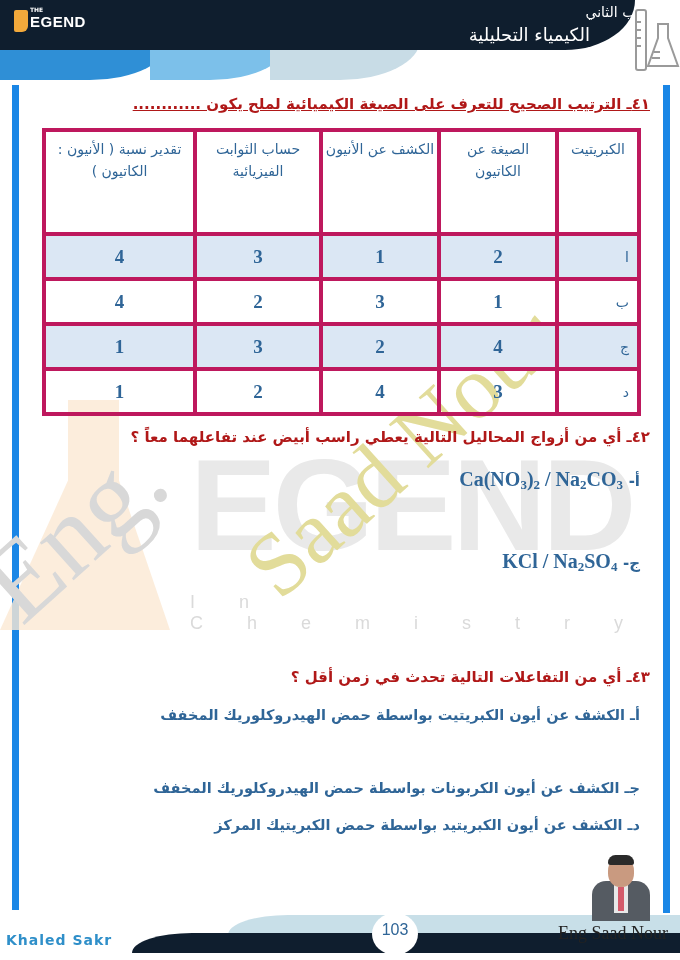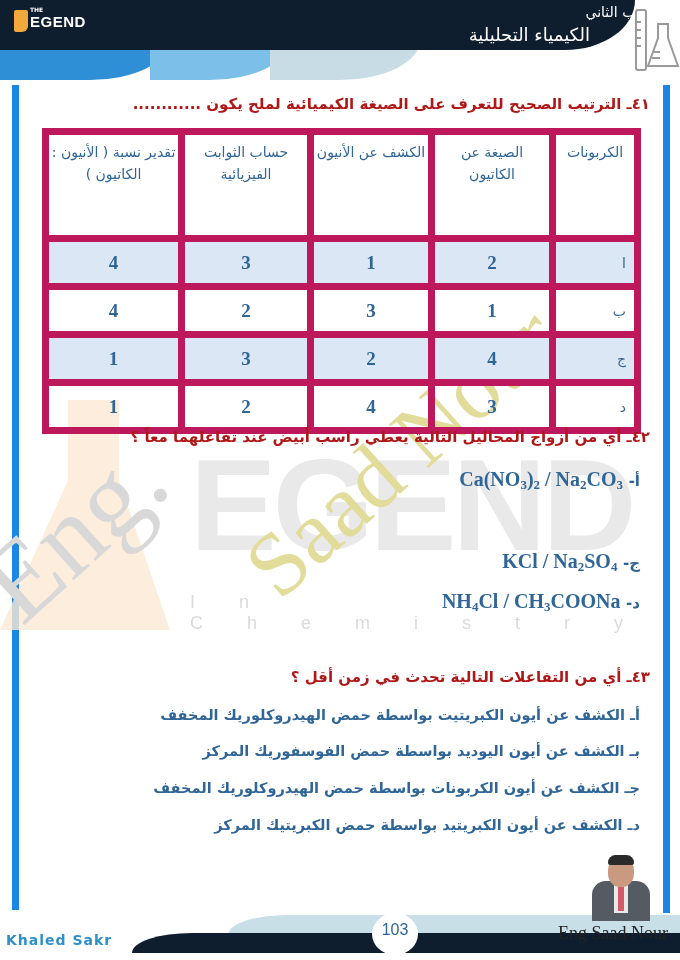--- a/index.html
+++ b/index.html
@@ -24,26 +24,26 @@
 
   .watermark{position:absolute;pointer-events:none;z-index:0;}
   .wm-legend{left:190px;top:430px;font-family:"Liberation Sans",sans-serif;font-weight:bold;color:#e9e9e9;font-size:130px;letter-spacing:-4px;}
   .wm-chem{left:190px;top:592px;color:#dadada;font-size:18px;letter-spacing:44px;font-family:"Liberation Sans",sans-serif;}
   .wm-flask{left:0px;top:400px;width:170px;height:230px;background:#fbe8d3;opacity:0.8;clip-path:polygon(40% 0,70% 0,70% 35%,100% 100%,0 100%,40% 35%);}
   .wm-eng{left:40px;top:520px;font-family:"Liberation Serif",serif;color:#d8d8d8;font-size:110px;transform:rotate(-42deg);transform-origin:left bottom;white-space:nowrap;}
   .wm-saad{left:210px;top:400px;font-family:"Liberation Serif",serif;color:#e2dc9a;font-size:90px;transform:rotate(-42deg);white-space:nowrap;}
 
   .content{position:absolute;left:0;top:0;width:680px;height:960px;z-index:2;}
   .q-title{position:absolute;direction:rtl;text-align:right;color:#b01818;font-weight:bold;font-size:15px;white-space:nowrap;font-family:"DejaVu Sans",sans-serif;}
-  .q41{right:30px;top:95px;}
+  .q41{right:30px;top:95px;text-decoration:underline;}
   .q42{right:30px;top:428px;}
   .q43{right:30px;top:668px;}
 
   table.ans{position:absolute;left:42px;top:128px;width:599px;border-collapse:collapse;direction:rtl;font-family:"DejaVu Sans",sans-serif;}
-  table.ans th,table.ans td{border:7px solid #be185d;color:#2f6597;text-align:center;}
+  table.ans th,table.ans td{border:4px solid #be185d;color:#2f6597;text-align:center;}
   table.ans th{font-weight:normal;font-size:14px;vertical-align:top;padding-top:6px;height:93px;line-height:22px;}
   table.ans td{font-family:"Liberation Serif",serif;font-weight:bold;font-size:19px;height:39px;}
   table.ans td.letter{font-family:"DejaVu Sans",sans-serif;font-weight:normal;font-size:14px;text-align:right;padding-right:8px;}
   table.ans tr.shade td{background:#dbe7f4;}
 
   .opt{position:absolute;right:40px;direction:rtl;color:#2f6597;font-weight:bold;white-space:nowrap;}
   .chem{font-family:"Liberation Serif",serif;font-size:20px;}
   .chem sub{font-size:13px;vertical-align:-3px;}
   .o-letter{font-family:"DejaVu Sans",sans-serif;font-size:15px;font-weight:bold;}
   .ar-opt{font-family:"DejaVu Sans",sans-serif;font-size:14.5px;font-weight:bold;}
@@ -102,21 +102,21 @@
 <div class="watermark wm-eng">Eng.</div>
 <div class="watermark wm-saad">Saad Nour</div>
 
 <div class="content">
 
   <div class="q-title q41">٤١ـ الترتيب الصحيح للتعرف على الصيغة الكيميائية لملح يكون ............</div>
 
   <table class="ans">
     <thead>
       <tr>
-        <th style="width:76px">الكربونات</th>
+        <th style="width:76px">الكبريتيت</th>
         <th style="width:112px">الصيغة عن الكاتيون</th>
         <th style="width:112px">الكشف عن الأنيون</th>
         <th style="width:120px">حساب الثوابت الفيزيائية</th>
         <th>تقدير نسبة ( الأنيون : الكاتيون )</th>
       </tr>
     </thead>
     <tbody>
       <tr class="shade">
         <td class="letter">ا</td>
         <td>2</td>
@@ -151,29 +151,24 @@
   <div class="q-title q42">٤٢ـ أي من أزواج المحاليل التالية يعطي راسب أبيض عند تفاعلهما معاً ؟</div>
 
   <div class="opt" style="top:468px">
     <span class="o-letter">أ-</span>
     <span class="chem" dir="ltr">Ca(NO<sub>3</sub>)<sub>2</sub> / Na<sub>2</sub>CO<sub>3</sub></span>
   </div>
   <div class="opt" style="top:550px">
     <span class="o-letter">ج-</span>
     <span class="chem" dir="ltr">KCl / Na<sub>2</sub>SO<sub>4</sub></span>
   </div>
-  <div class="opt" style="top:590px">
-    <span class="o-letter">د-</span>
-    <span class="chem" dir="ltr">NH<sub>4</sub>Cl / CH<sub>3</sub>COONa</span>
-  </div>
 
   <div class="q-title q43">٤٣ـ أي من التفاعلات التالية تحدث في زمن أقل ؟</div>
 
   <div class="opt ar-opt" style="top:707px">أـ الكشف عن أيون الكبريتيت بواسطة حمض الهيدروكلوريك المخفف</div>
-  <div class="opt ar-opt" style="top:743px">بـ الكشف عن أيون اليوديد بواسطة حمض الفوسفوريك المركز</div>
   <div class="opt ar-opt" style="top:780px">جـ الكشف عن أيون الكربونات بواسطة حمض الهيدروكلوريك المخفف</div>
   <div class="opt ar-opt" style="top:817px">دـ الكشف عن أيون الكبريتيد بواسطة حمض الكبريتيك المركز</div>
 </div>
 
 <div class="photo">
   <div class="suit"></div>
     <div class="shirt"></div>
     <div class="tie"></div>
     <div class="head"></div>
     <div class="hair"></div>

